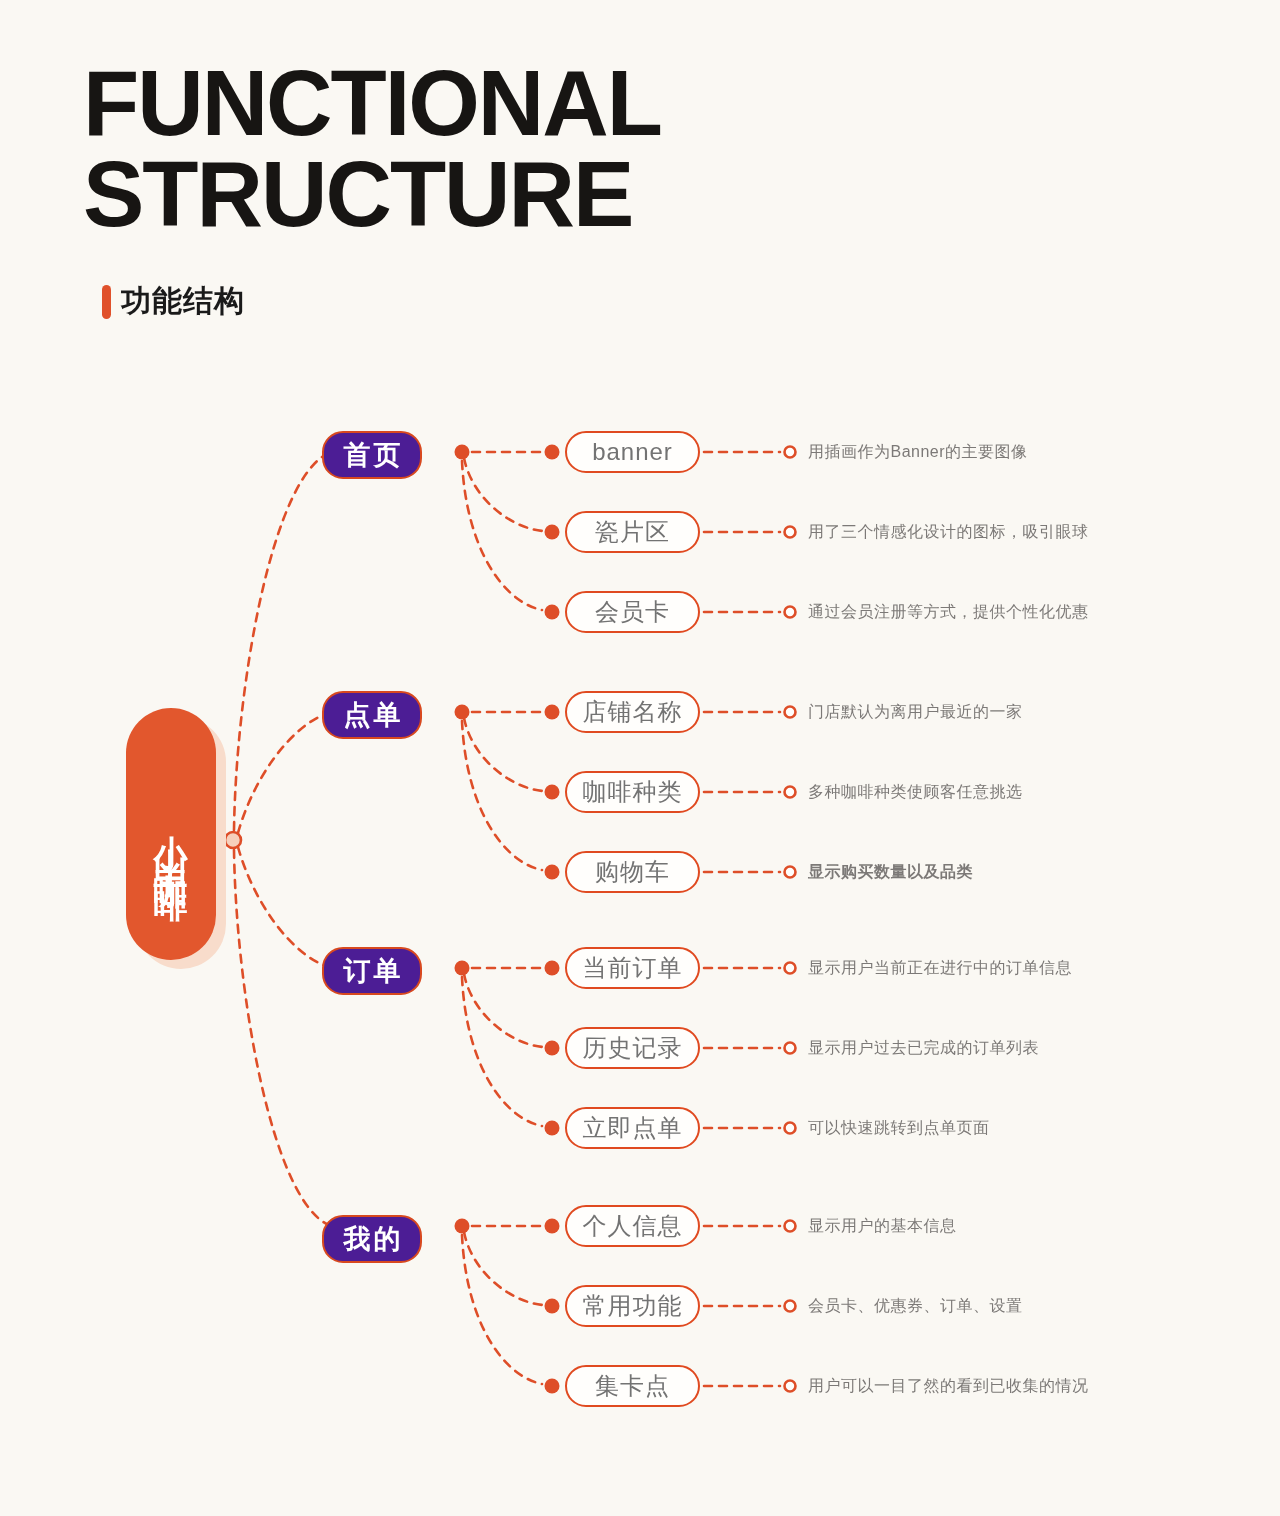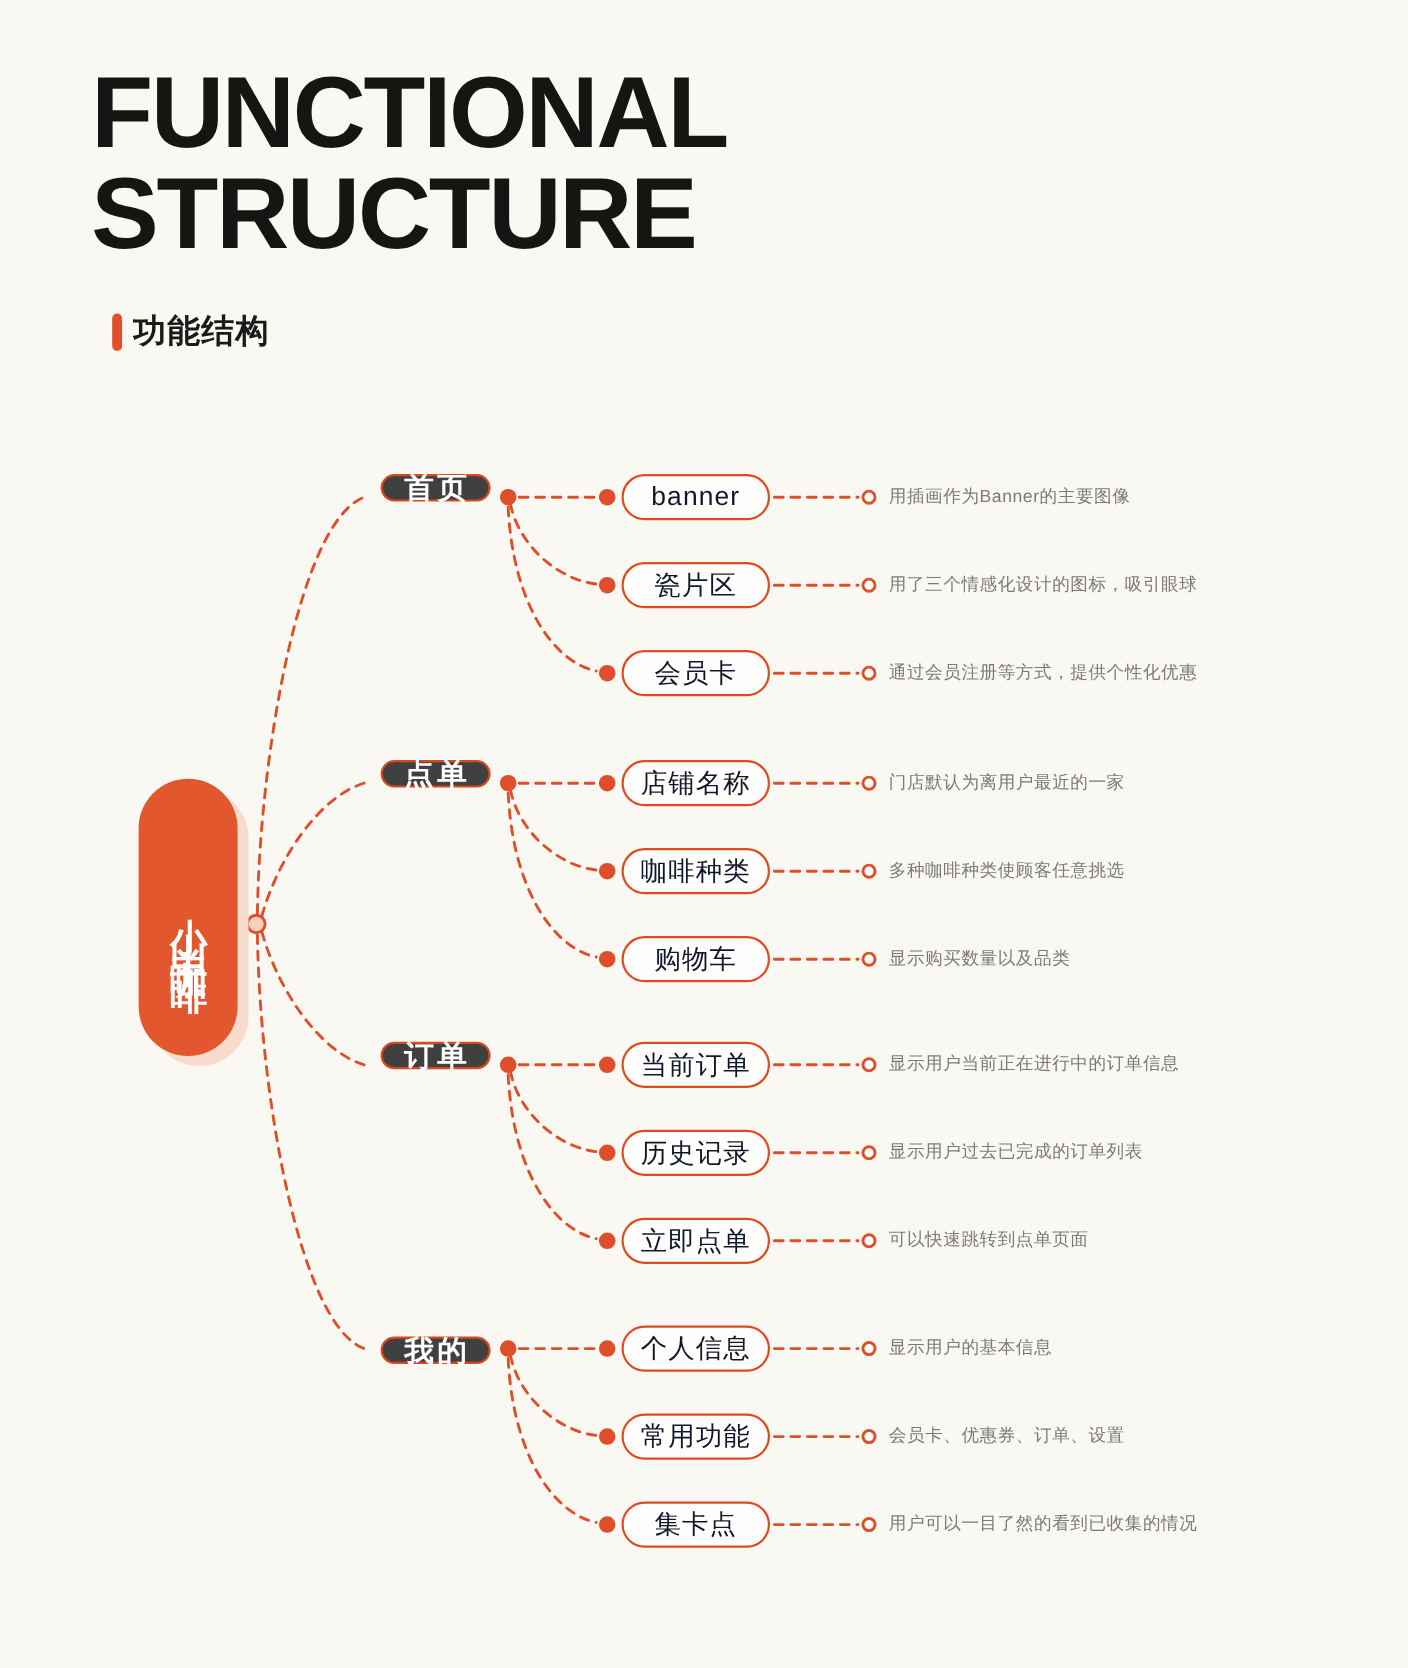--- a/index.html
+++ b/index.html
@@ -31,33 +31,33 @@
   .root-node {
     position: absolute; left: 126px; top: 708px; width: 90px; height: 252px;
     background: #E2572D; border-radius: 46px;
     box-shadow: 10px 9px 0 #F8DCCB;
     display: flex; align-items: center; justify-content: center;
     color: #ffffff; font-size: 34px; font-weight: 700;
     writing-mode: vertical-rl; text-orientation: upright; letter-spacing: 13px;
     text-indent: 13px;
   }
   .branch-node {
-    position: absolute; left: 346px; width: 100px; height: 25px;
-    background: #404040; border: 2px solid #D8491F; box-sizing: border-box;
+    position: absolute; left: 322px; width: 100px; height: 48px;
+    background: #4c1d95; border: 2px solid #D8491F; box-sizing: border-box;
     border-radius: 21px;
     display: flex; align-items: center; justify-content: center;
     color: #ffffff; font-size: 27px; font-weight: 700; letter-spacing: 3px;
     text-indent: 3px;
   }
   .child-node {
     position: absolute; left: 565px; width: 135px; height: 42px;
     background: #FFFEFC; border: 2.5px solid #E04A20; box-sizing: border-box;
     border-radius: 21px;
     display: flex; align-items: center; justify-content: center;
-    color: #0f172a; font-size: 24px; font-weight: 500; letter-spacing: 1px;
+    color: #737373; font-size: 24px; font-weight: 500; letter-spacing: 1px;
     white-space: nowrap;
   }
   .desc-text {
     position: absolute; left: 808px; height: 30px; line-height: 30px;
     color: #7c7977; font-size: 16px; white-space: nowrap; letter-spacing: 0.5px;
   }
 </style>
 </head>
 <body>
 
@@ -170,21 +170,21 @@
   <div class="child-node" style="top:1205px;">个人信息</div>
   <div class="child-node" style="top:1285px;">常用功能</div>
   <div class="child-node" style="top:1365px;">集卡点</div>
 
   <div class="desc-text" style="top:437px;">用插画作为Banner的主要图像</div>
   <div class="desc-text" style="top:517px;">用了三个情感化设计的图标，吸引眼球</div>
   <div class="desc-text" style="top:597px;">通过会员注册等方式，提供个性化优惠</div>
 
   <div class="desc-text" style="top:697px;">门店默认为离用户最近的一家</div>
   <div class="desc-text" style="top:777px;">多种咖啡种类使顾客任意挑选</div>
-  <div class="desc-text" style="top:857px;">显示购买数量以及品类</div>
+  <div class="desc-text" style="top:857px;font-weight:bold;">显示购买数量以及品类</div>
 
   <div class="desc-text" style="top:953px;">显示用户当前正在进行中的订单信息</div>
   <div class="desc-text" style="top:1033px;">显示用户过去已完成的订单列表</div>
   <div class="desc-text" style="top:1113px;">可以快速跳转到点单页面</div>
 
   <div class="desc-text" style="top:1211px;">显示用户的基本信息</div>
   <div class="desc-text" style="top:1291px;">会员卡、优惠券、订单、设置</div>
   <div class="desc-text" style="top:1371px;">用户可以一目了然的看到已收集的情况</div>
 
 </div>

